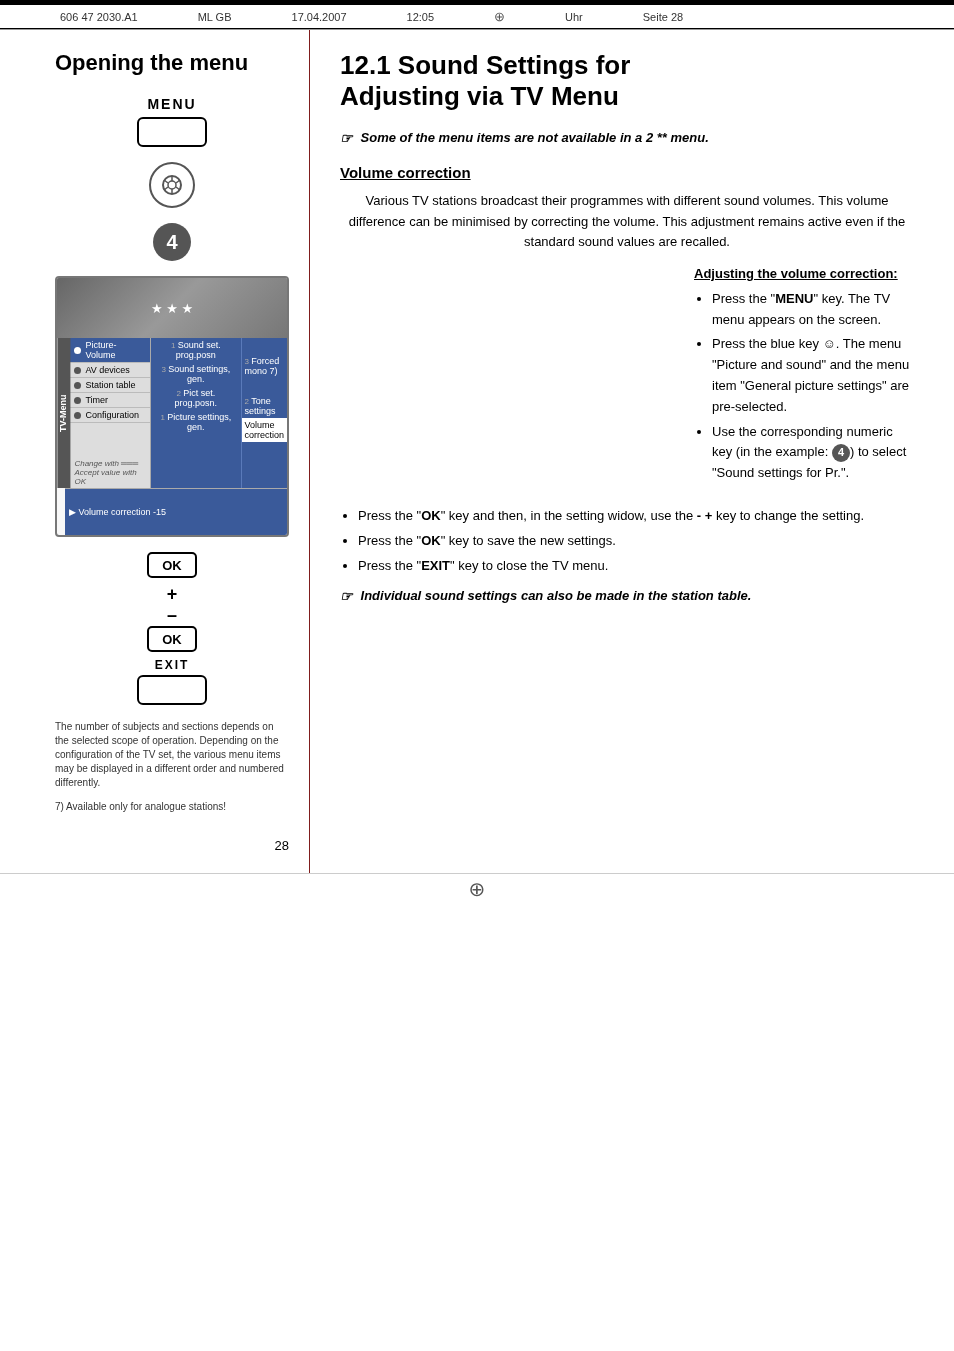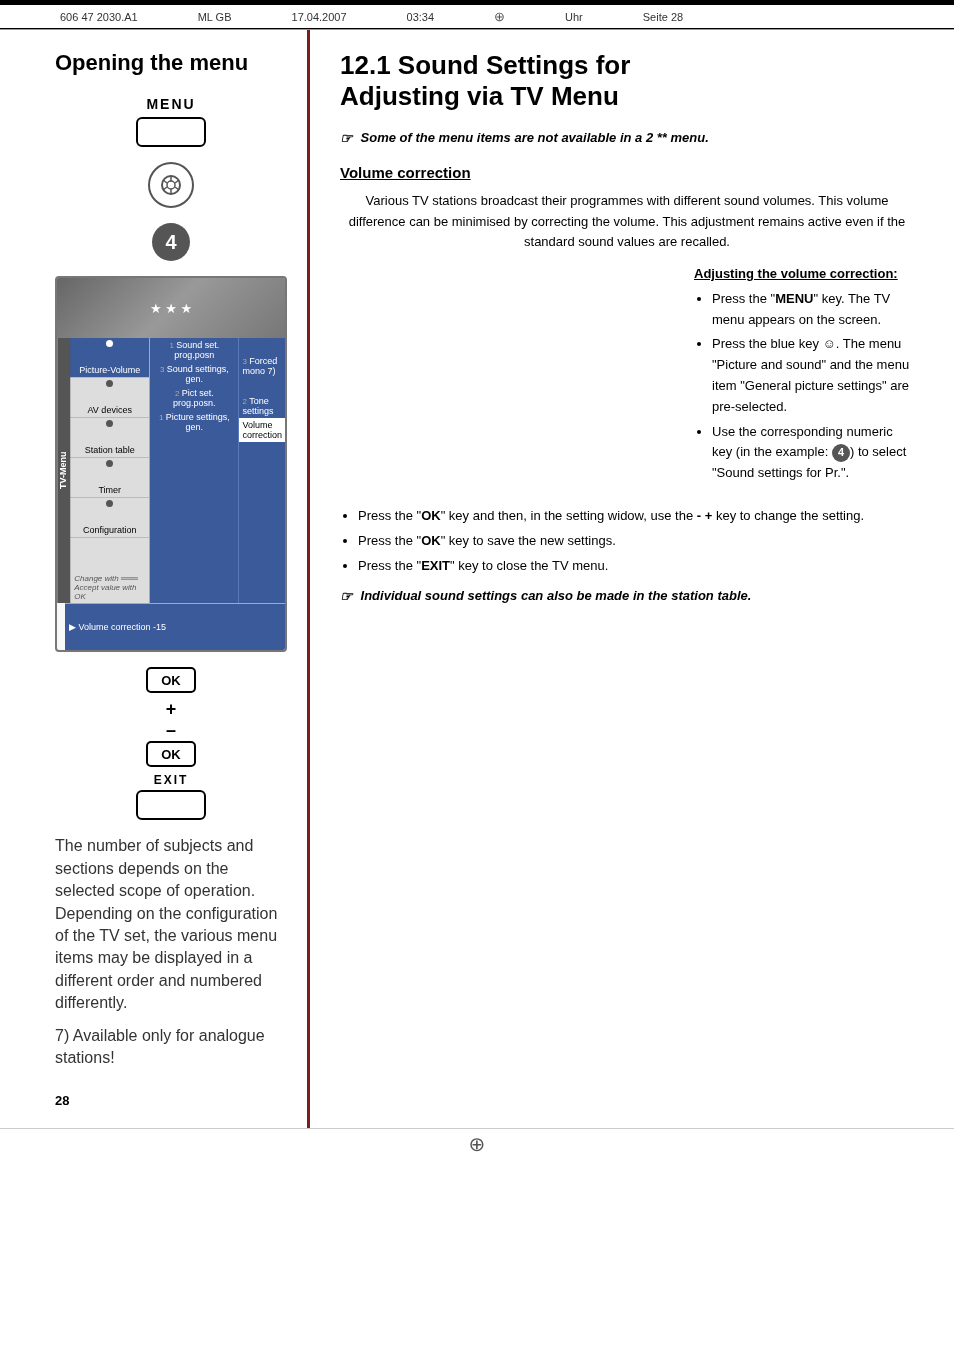--- a/index.html
+++ b/index.html
@@ -30,21 +30,21 @@
       display: flex;
       width: 100%;
       padding: 0;
     }
 
     
     .left-col {
       width: 310px;
       min-width: 310px;
       padding: 20px 20px 20px 55px;
-      border-right: 3px solid #7f1d1d;
+      border-right: 1px solid #7f1d1d;
     }
 
     
     .right-col {
       flex: 1;
       padding: 20px 40px 20px 30px;
     }
 
     
     .section-title-left {
@@ -126,23 +126,22 @@
     .tv-sidebar {
       width: 85px;
       background: #ddd;
       border-right: 1px solid #aaa;
       font-size: 9px;
     }
     .tv-sidebar-item {
       padding: 2px 4px;
       display: flex;
       align-items: center;
-      gap: 18px;
+      gap: 4px;
       border-bottom: 1px solid #bbb;
-      flex-direction: column;
     }
     .tv-sidebar-item.active {
       background: #3a5a9a;
       color: #fff;
     }
     .tv-sidebar-dot {
       width: 7px;
       height: 7px;
       border-radius: 50%;
       background: #555;
@@ -218,29 +217,30 @@
     }
     .exit-label {
       font-size: 12px;
       font-weight: bold;
       letter-spacing: 2px;
       margin-bottom: 3px;
     }
 
     
     .footer-note {
-      font-size: 16px;
+      font-size: 10px;
       line-height: 1.4;
       color: #333;
       margin-bottom: 10px;
     }
     .page-number {
       font-size: 13px;
-      font-weight: bold;
+      font-weight: normal;
       margin-top: 24px;
+      text-align: right;
     }
 
     
     .section-title-right {
       font-size: 26px;
       font-weight: bold;
       line-height: 1.2;
       margin-bottom: 18px;
     }
 
@@ -338,21 +338,21 @@
     }
   </style>
 </head>
 <body>
 
 <div style="border-top: 3px solid #000; width:100%;"></div>
 <div class="header-bar">
   <span class="header-line">606 47 2030.A1</span>
   <span class="header-line">ML GB</span>
   <span class="header-line">17.04.2007</span>
-  <span class="header-line">03:34</span>
+  <span class="header-line">12:05</span>
   <span style="position:relative; display:inline-block; font-size:11px;">
     <span style="font-size:13px; color:#555;">⊕</span>
   </span>
   <span class="header-line">Uhr</span>
   <span class="header-line">Seite 28</span>
 </div>
 <hr class="divider-line">
 
 <div class="main-content">
 

